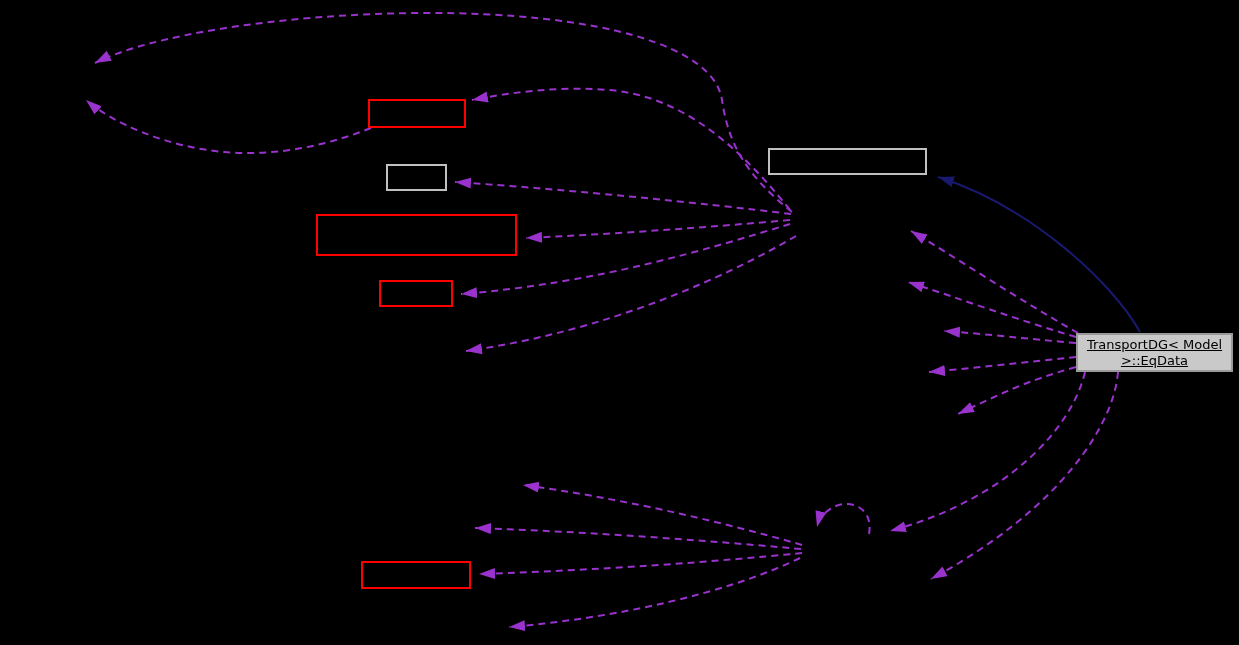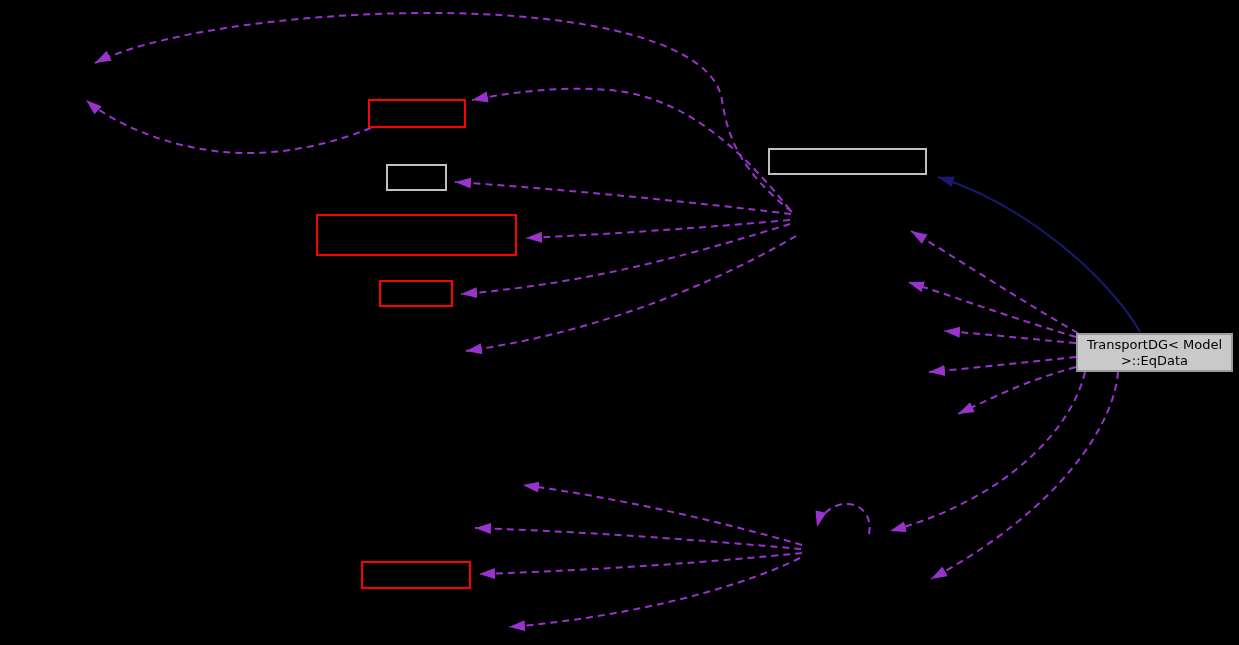--- a/index.html
+++ b/index.html
@@ -71,17 +71,17 @@
     <g id="node-layer">
         <rect x="369" y="100" width="96" height="27" fill="#000000" stroke="#ff0000" stroke-width="2"></rect>
         <rect x="387" y="165" width="59" height="25" fill="#000000" stroke="#c0c0c0" stroke-width="2"></rect>
         <rect x="317" y="215" width="199" height="40" fill="#000000" stroke="#ff0000" stroke-width="2"></rect>
         <rect x="380" y="281" width="72" height="25" fill="#000000" stroke="#ff0000" stroke-width="2"></rect>
         <rect x="769" y="149" width="157" height="25" fill="#000000" stroke="#c0c0c0" stroke-width="2"></rect>
         <rect x="362" y="562" width="108" height="26" fill="#000000" stroke="#ff0000" stroke-width="2"></rect>
       </g>
   </svg>
 
-  <div class="main-node" id="main-node" style="left: 1076px; top: 333px; width: 157px; height: 39px; background: rgb(201, 201, 201); border-color: rgb(154, 154, 154); color: rgb(0, 0, 0);">
+  <div class="main-node" id="main-node" style="left: 1076px; top: 333px; width: 157px; height: 39px; background: rgb(201, 201, 201); border-color: rgb(154, 154, 154); color: rgb(0, 0, 0); text-decoration: underline;">
     <div>TransportDG&lt; Model</div>
     <div>&gt;::EqData</div>
   </div>
 </div>
 
 </body></html>

